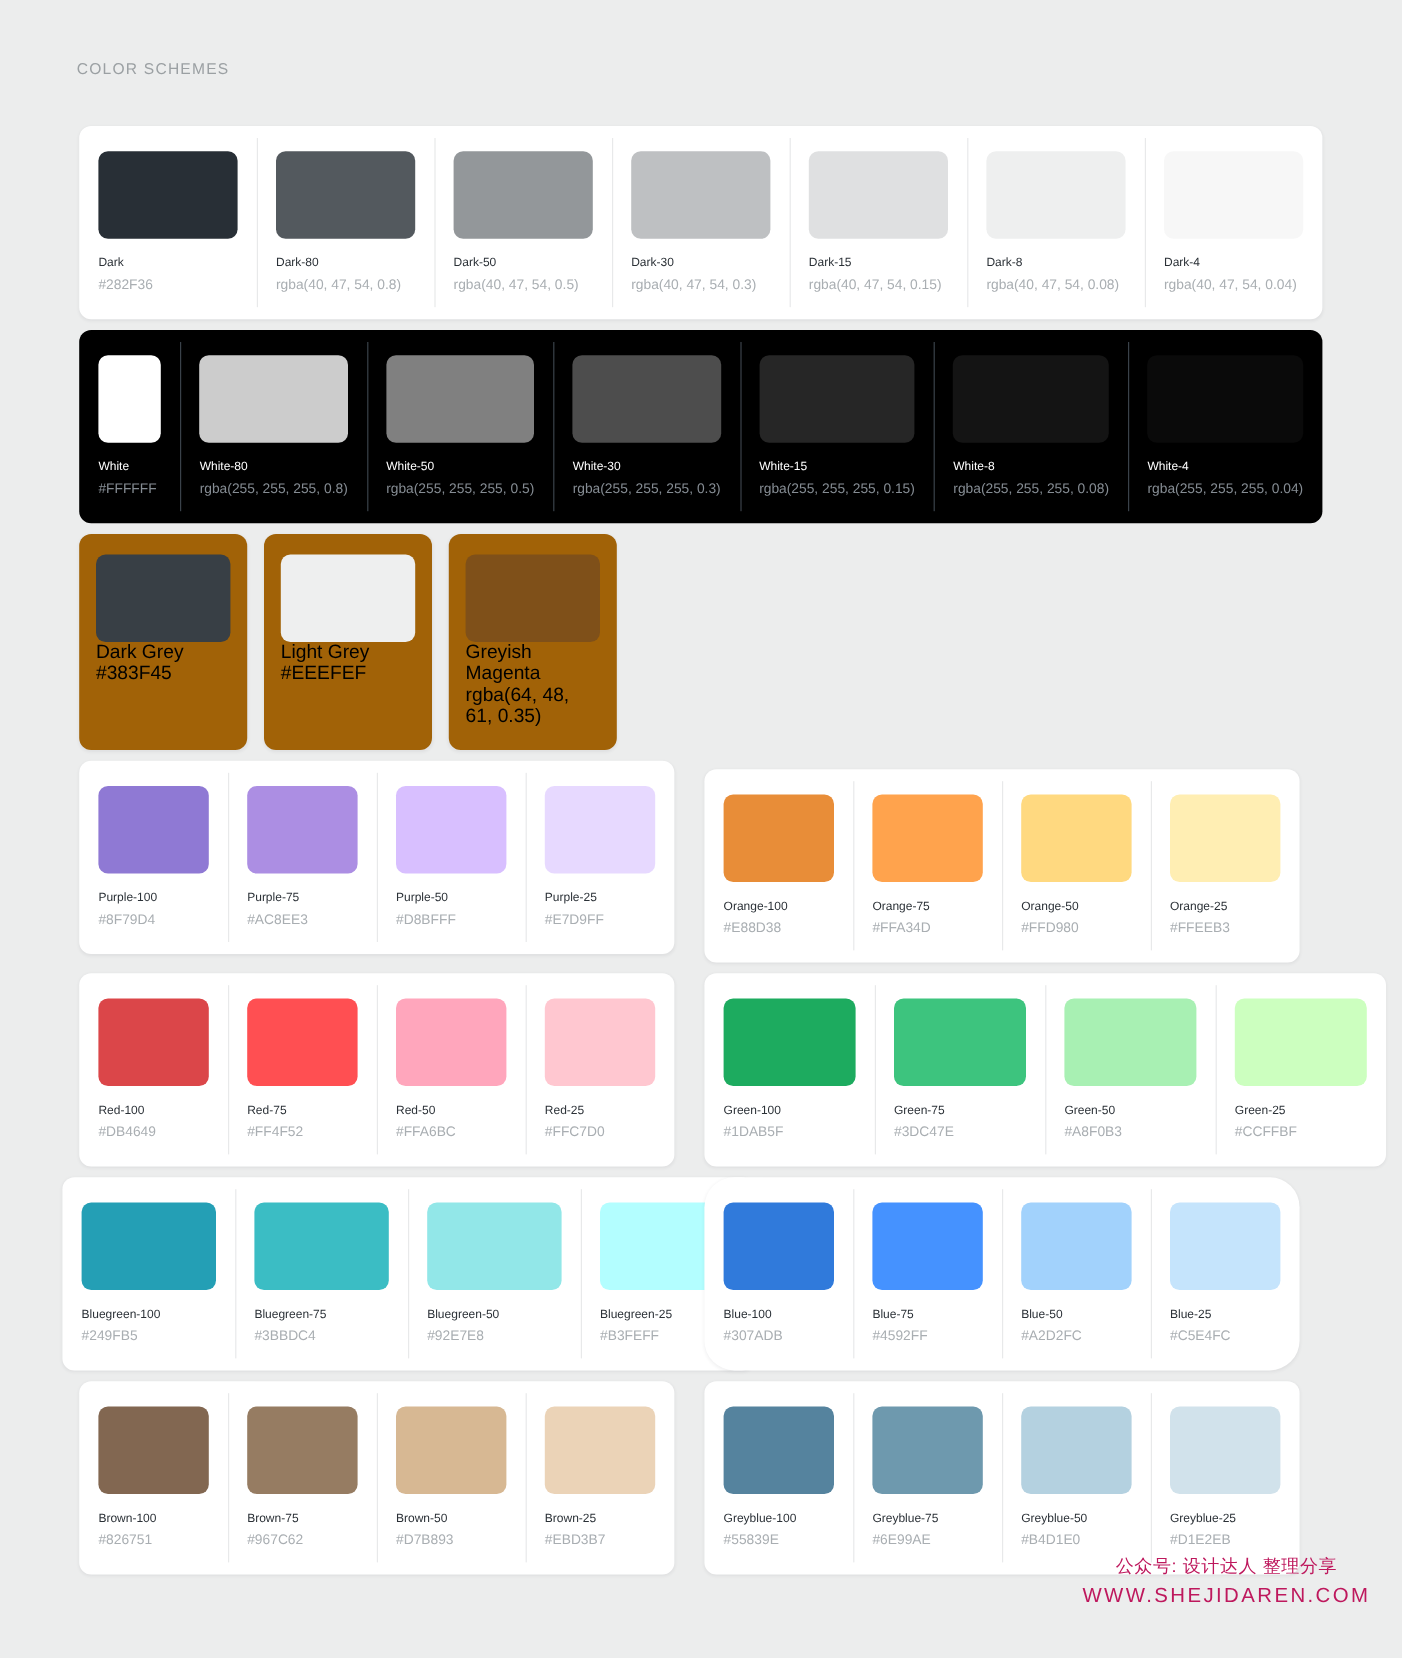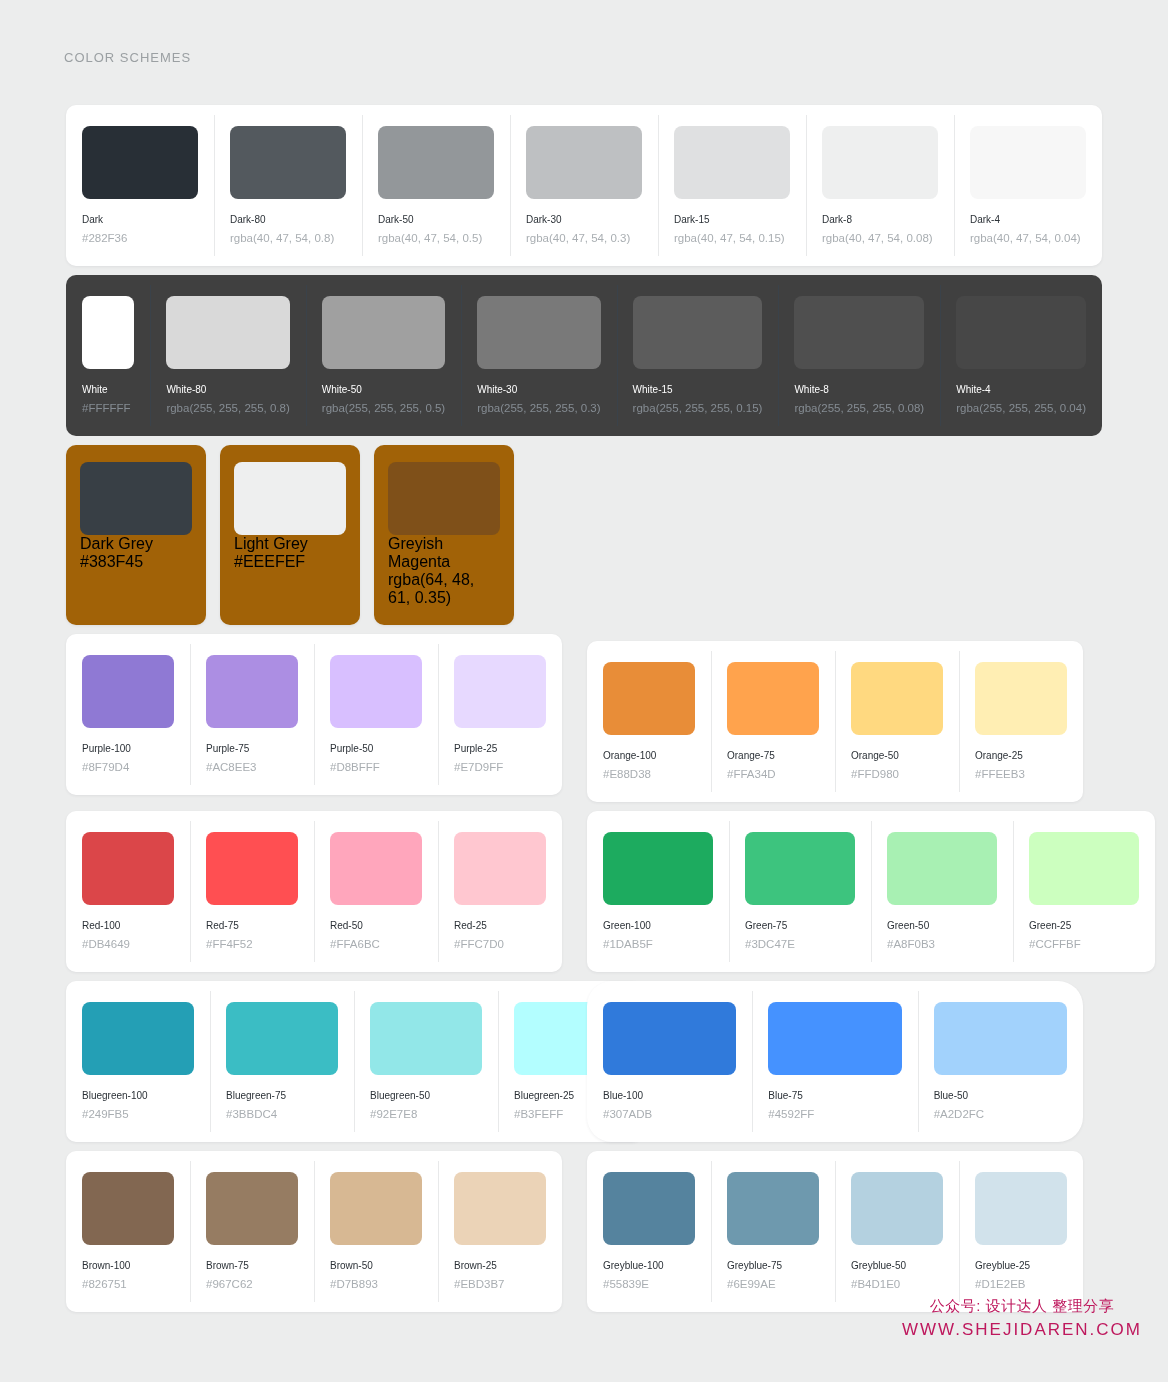--- a/index.html
+++ b/index.html
@@ -32,21 +32,21 @@
 
   
   .band {
     position: absolute;
     display: flex;
     background: #FFFFFF;
     border-radius: 10px;
     box-shadow: 0 1px 3px rgba(40,47,54,0.07);
   }
   .band.dark-band {
-    background: #404040;
+    background: #000000;
     box-shadow: none;
   }
 
   .cell {
     flex: 1 1 0;
     padding: 21px 16px 20px 16px;
     position: relative;
   }
   .cell + .cell::before {
     content: "";
@@ -259,21 +259,21 @@
         <div class="swatch" style="background: rgb(255, 166, 188);"></div>
         <div class="name">Red-50</div>
         <div class="value">#FFA6BC</div>
       </div>
       <div class="cell">
         <div class="swatch" style="background: rgb(255, 199, 208);"></div>
         <div class="name">Red-25</div>
         <div class="value">#FFC7D0</div>
       </div>
     </div>
-  <div class="band" id="band-bluegreen" style="left:66px; top:981px; width:576px;">
+  <div class="band" id="band-bluegreen" style="left:52px; top:981px; width:576px;">
       <div class="cell">
         <div class="swatch" style="background: rgb(36, 159, 181);"></div>
         <div class="name">Bluegreen-100</div>
         <div class="value">#249FB5</div>
       </div>
       <div class="cell">
         <div class="swatch" style="background: rgb(59, 189, 196);"></div>
         <div class="name">Bluegreen-75</div>
         <div class="value">#3BBDC4</div>
       </div>
@@ -363,20 +363,25 @@
       </div>
       <div class="cell">
         <div class="swatch" style="background: rgb(69, 146, 255);"></div>
         <div class="name">Blue-75</div>
         <div class="value">#4592FF</div>
       </div>
       <div class="cell">
         <div class="swatch" style="background: rgb(162, 210, 252);"></div>
         <div class="name">Blue-50</div>
         <div class="value">#A2D2FC</div>
+      </div>
+      <div class="cell">
+        <div class="swatch" style="background: rgb(197, 228, 252);"></div>
+        <div class="name">Blue-25</div>
+        <div class="value">#C5E4FC</div>
       </div>
     </div>
   <div class="band" id="band-greyblue" style="left:587px; top:1151px; width:496px;">
       <div class="cell">
         <div class="swatch" style="background: rgb(85, 131, 158);"></div>
         <div class="name">Greyblue-100</div>
         <div class="value">#55839E</div>
       </div>
       <div class="cell">
         <div class="swatch" style="background: rgb(110, 153, 174);"></div>

